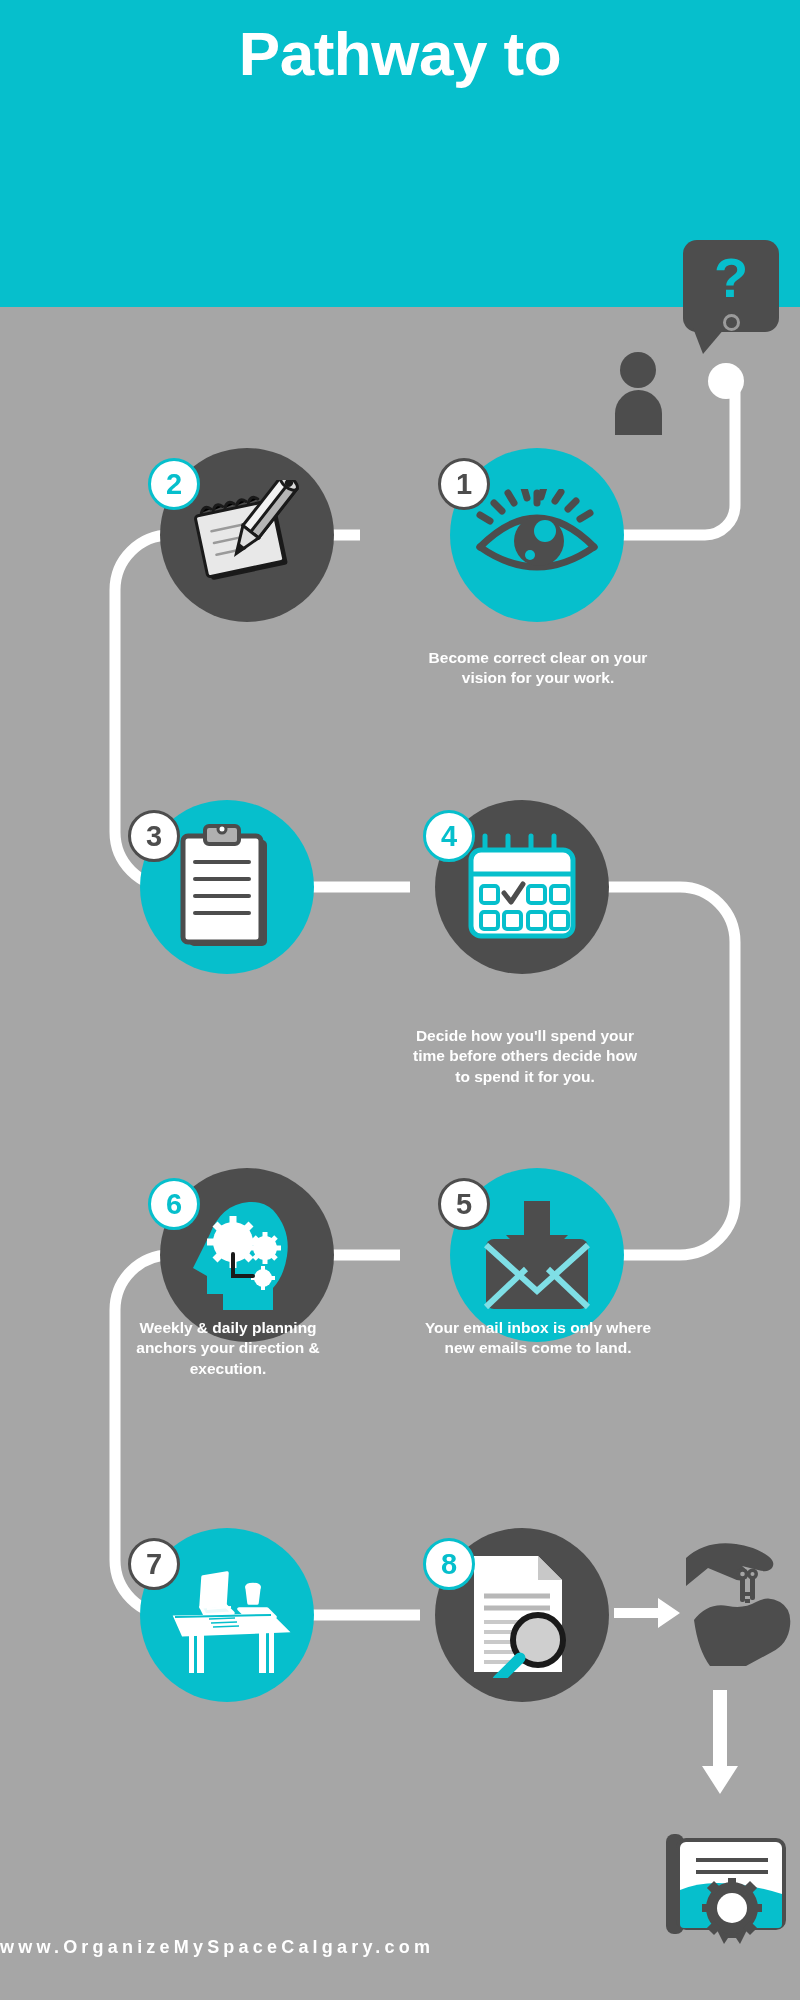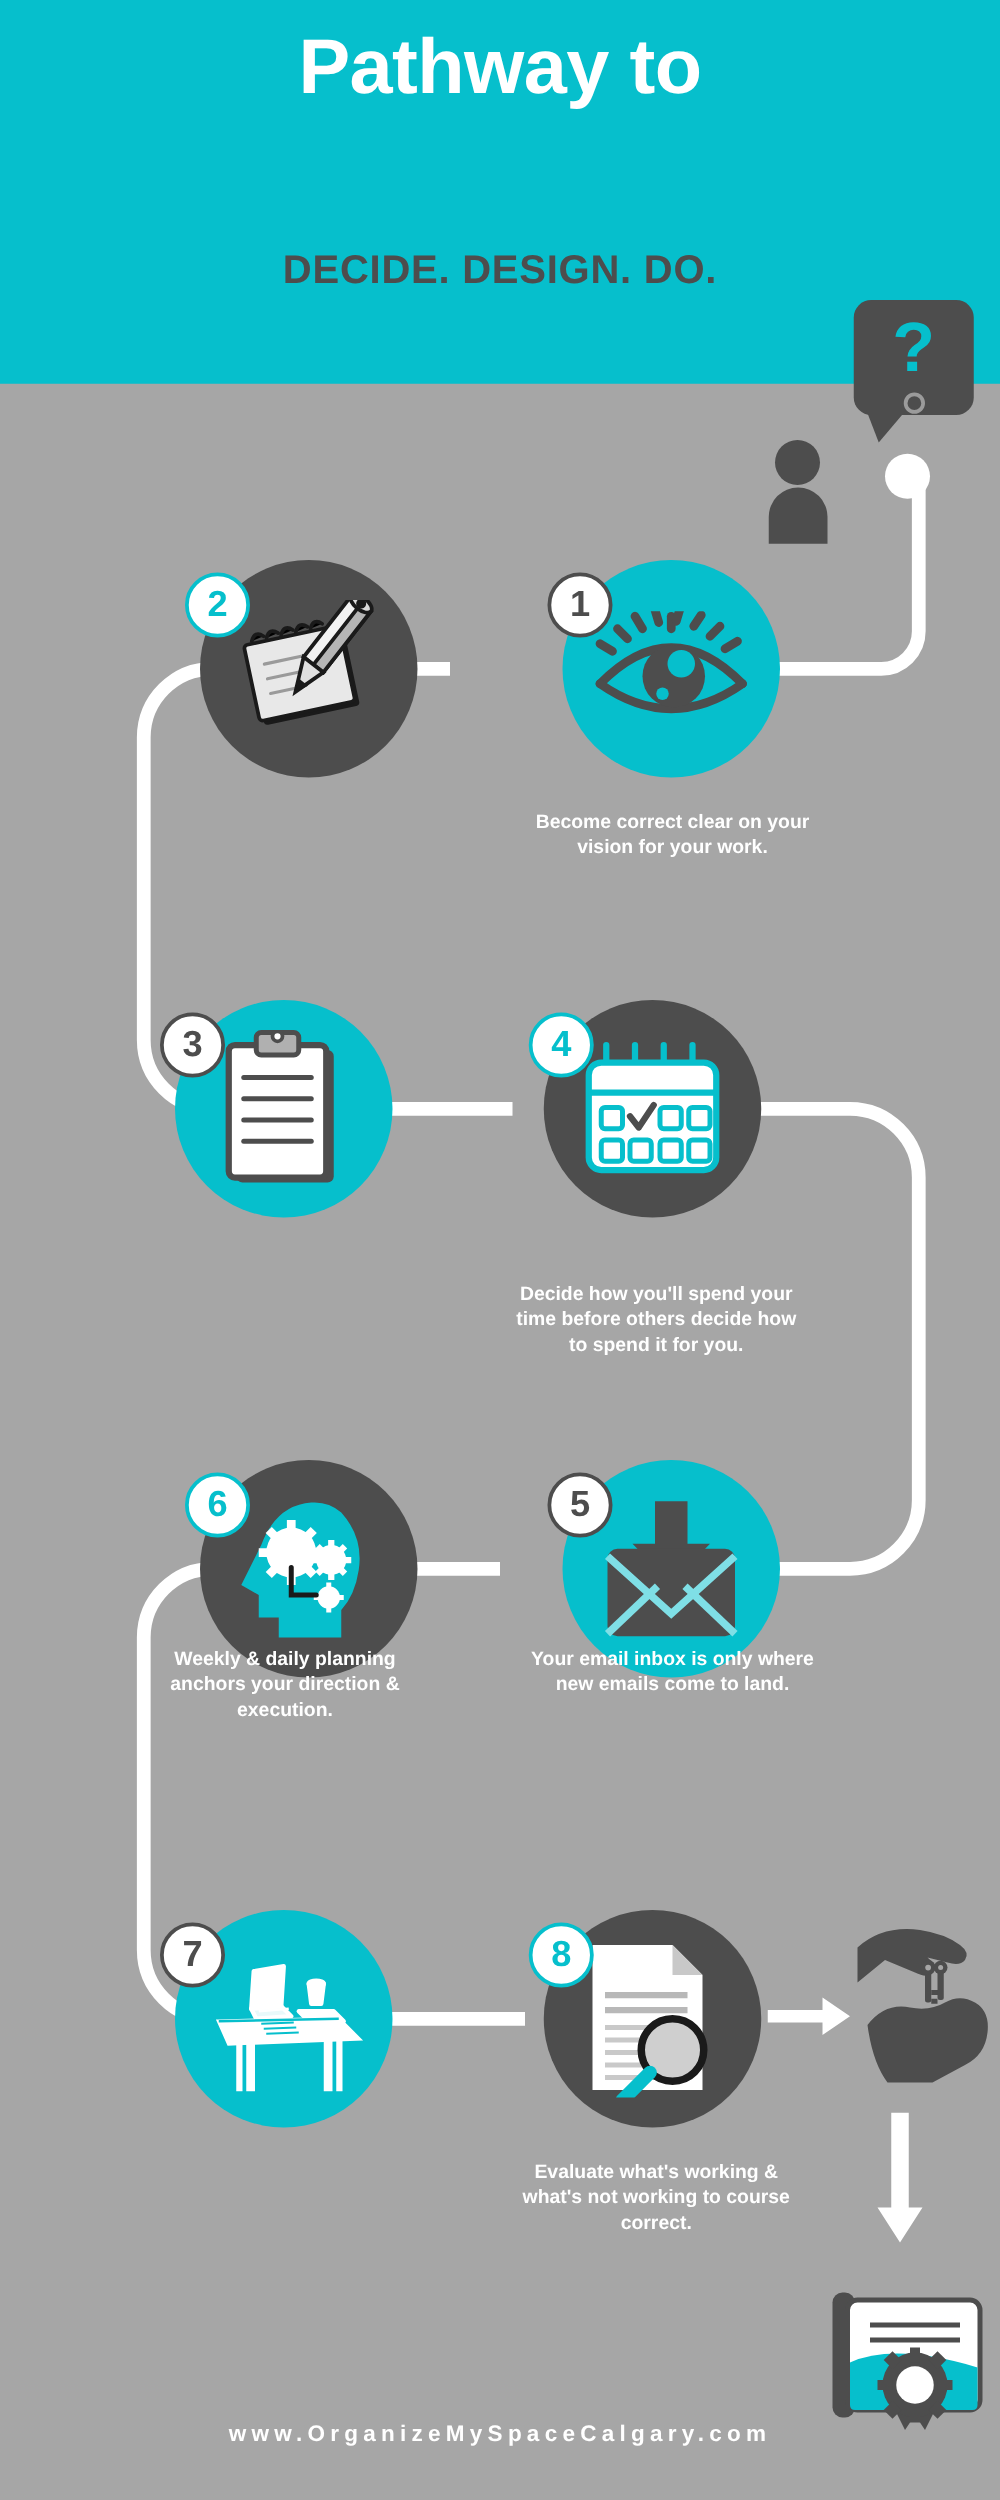--- a/index.html
+++ b/index.html
@@ -128,39 +128,37 @@
     text-align: center;
     width: 240px;
     z-index: 4;
   }
 
   
   .footer-url {
     position: absolute;
     left: 0; bottom: 42px;
     width: 800px;
-    text-align: center;
     color: #ffffff;
     font-size: 18px;
     font-weight: bold;
     letter-spacing: 4.2px;
     z-index: 6;
   }
   .icon-svg { display: block; }
 </style>
 </head>
 <body>
 
 <div class="poster">
 
   <div class="header">
     <div class="title">
       <div>Pathway to</div>
     </div>
-    <div class="subtitle">DECIDE. DESIGN. DO.</div>
   </div>
 
   <svg class="path-layer" viewBox="0 0 800 2000" width="800" height="2000">
 
     <path d="M 735 390 L 735 505 A 30 30 0 0 1 705 535 L 537 535" fill="none" stroke="#ffffff" stroke-width="11"></path>
 
     <path d="M 360 535 L 260 535" fill="none" stroke="#ffffff" stroke-width="11"></path>
 
     <path d="M 262 535 L 170 535 A 55 55 0 0 0 115 590 L 115 832 A 55 55 0 0 0 170 887 L 205 887" fill="none" stroke="#ffffff" stroke-width="11"></path>
 
@@ -404,21 +402,20 @@
           <path d="M20 110 L62 110"></path>
         </g>
         <circle cx="74" cy="88" r="25" fill="#cfcfcf" stroke="#1a1a1a" stroke-width="6"></circle>
         <path d="M56 106 L34 128" stroke="#06bfcc" stroke-width="11" stroke-linecap="round"></path>
       </svg>
     </div>
     <div class="badge ring-cyan" style="left:-12px; top:10px;">
       <span>8</span>
     </div>
   </div>
-  <div class="caption" style="left:405px; top:1728px;">Evaluate what's working &amp; what's not working to course correct.</div>
 
   <svg class="icon-svg" style="position:absolute; left:614px; top:1596px; z-index:5;" width="68" height="34" viewBox="0 0 68 34">
     <path d="M0 12 L44 12 L44 2 L66 17 L44 32 L44 22 L0 22 Z" fill="#ffffff"></path>
   </svg>
 
   <svg class="icon-svg" style="position:absolute; left:684px; top:1540px; z-index:5;" width="120" height="130" viewBox="0 0 120 130">
     <path d="M2 18 Q22 0 52 4 Q72 7 84 16 Q92 22 88 28 Q84 33 74 30 L58 26 Q66 32 62 38 Q58 43 48 38 L24 28 L2 46 Z" fill="#4d4d4d"></path>
     <g fill="#4d4d4d">
       <rect x="56" y="36" width="5" height="26" rx="2"></rect>
       <circle cx="58.5" cy="34" r="6"></circle>

